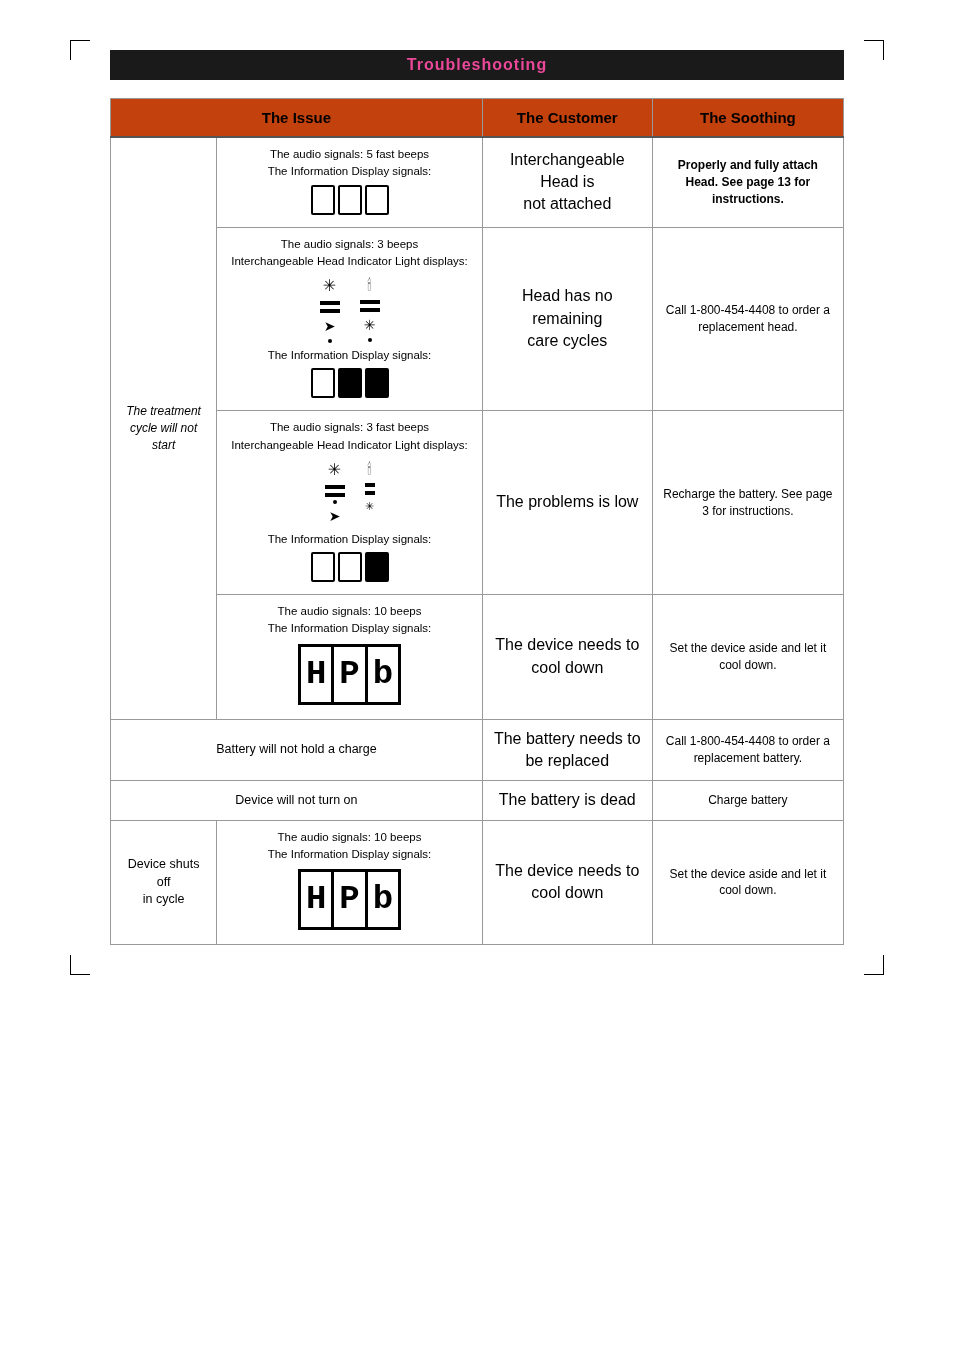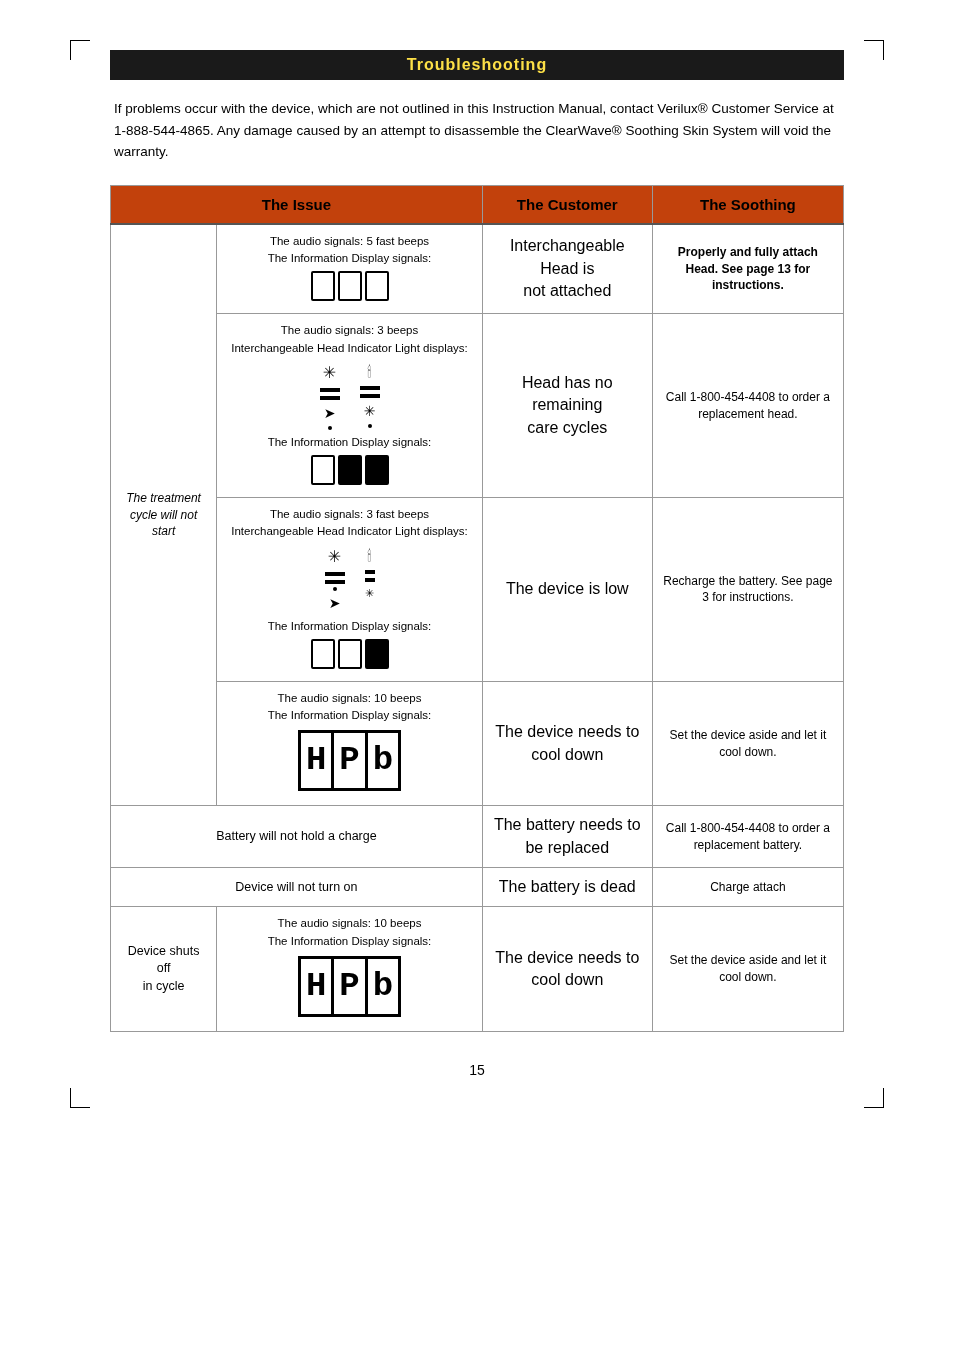--- a/index.html
+++ b/index.html
@@ -31,21 +31,21 @@
     .corner-bl { bottom: 10px; left: 10px; border-width: 0 0 1px 1px; }
     .corner-br { bottom: 10px; right: 10px; border-width: 0 1px 1px 0; }
 
     .page-container {
       position: relative;
       padding: 20px 50px 40px;
     }
 
     .title-bar {
       background: #1a1a1a;
-      color: #fde047;
+      color: #ec4899;
       text-align: center;
       font-weight: bold;
       font-size: 16px;
       padding: 6px 12px;
       margin-bottom: 18px;
       letter-spacing: 1px;
     }
 
     .intro-text {
       font-size: 13.5px;
@@ -181,21 +181,20 @@
 <div class="page-container">
 
   <div class="corner-mark corner-tl"></div>
   <div class="corner-mark corner-tr"></div>
   <div class="corner-mark corner-bl"></div>
   <div class="corner-mark corner-br"></div>
 
   <div class="page-wrapper">
     <div class="title-bar">Troubleshooting</div>
 
-    <p class="intro-text">If problems occur with the device, which are not outlined in this Instruction Manual, contact Verilux® Customer Service at 1-888-544-4865. Any damage caused by an attempt to disassemble the ClearWave® Soothing Skin System will void the warranty.</p>
 
     <table class="trouble-table">
       <thead>
         <tr>
           <th colspan="2">The Issue</th>
           <th>The Customer</th>
           <th>The Soothing</th>
         </tr>
       </thead>
       <tbody>
@@ -266,21 +265,21 @@
                 <span>✳</span>
               </div>
             </div>
             The Information Display signals:
             <div class="display-lcd">
               <div class="lcd-char"></div>
               <div class="lcd-char"></div>
               <div class="lcd-char-black"></div>
             </div>
           </td>
-          <td class="problem">The device is low</td>
+          <td class="problem">The problems is low</td>
           <td class="solution">Recharge the battery. See page 3 for instructions.</td>
         </tr>
 
         <tr>
           <td class="details">
             The audio signals: 10 beeps<br>
             The Information Display signals:
             <div style="display:flex; justify-content:center; margin:6px 0;">
               <span style="font-family:'Courier New',monospace; font-size:34px; font-weight:bold; border:3px solid #000; display:inline-flex;">
                 <span style="display:inline-block; padding:2px 5px; border-right:3px solid #000;">H</span>
@@ -295,21 +294,21 @@
 
         <tr>
           <td colspan="2" class="issue-left">Battery will not hold a charge</td>
           <td class="problem">The battery needs to be replaced</td>
           <td class="solution">Call 1-800-454-4408 to order a replacement battery.</td>
         </tr>
 
         <tr>
           <td colspan="2" class="issue-left">Device will not turn on</td>
           <td class="problem">The battery is dead</td>
-          <td class="solution">Charge attach</td>
+          <td class="solution">Charge battery</td>
         </tr>
 
         <tr>
           <td class="issue-left" style="width:100px;">Device shuts off<br>in cycle</td>
           <td class="details">
             The audio signals: 10 beeps<br>
             The Information Display signals:
             <div style="display:flex; justify-content:center; margin:6px 0;">
               <span style="font-family:'Courier New',monospace; font-size:34px; font-weight:bold; border:3px solid #000; display:inline-flex;">
                 <span style="display:inline-block; padding:2px 5px; border-right:3px solid #000;">H</span>
@@ -317,15 +316,14 @@
                 <span style="display:inline-block; padding:2px 5px;">b</span>
               </span>
             </div>
           </td>
           <td class="problem">The device needs to cool down</td>
           <td class="solution">Set the device aside and let it cool down.</td>
         </tr>
       </tbody>
     </table>
 
-    <div class="page-num">15</div>
   </div>
 </div>
 
 </body></html>

